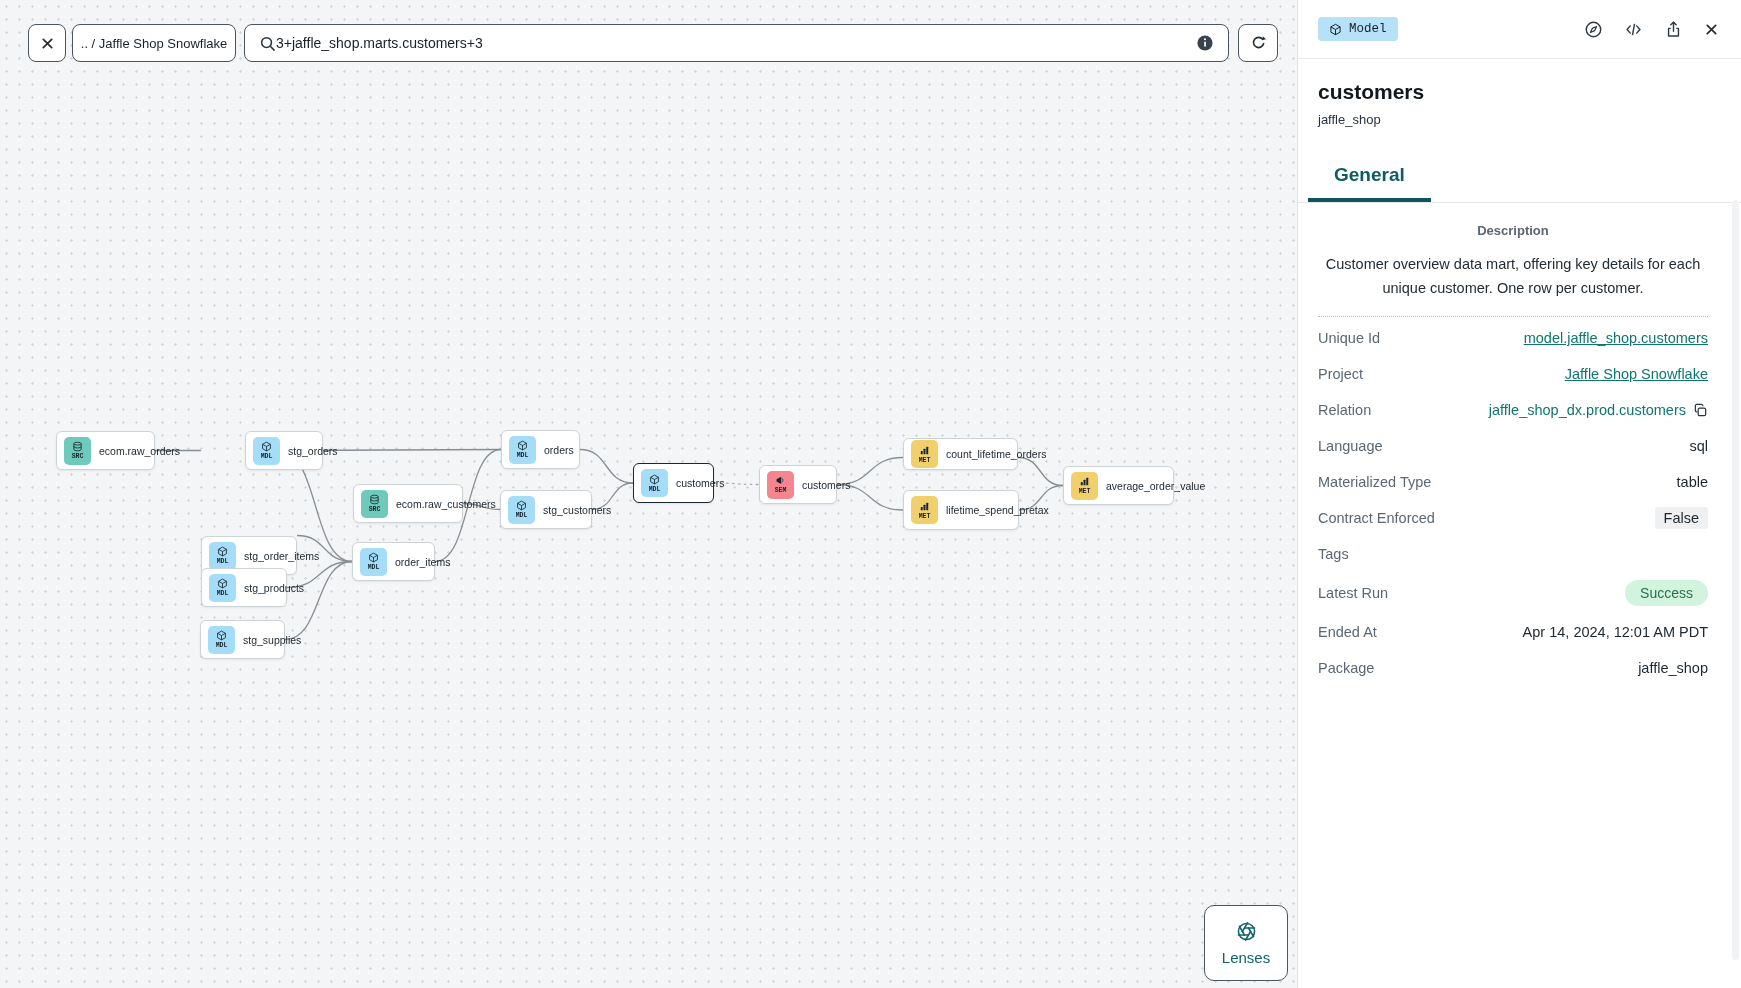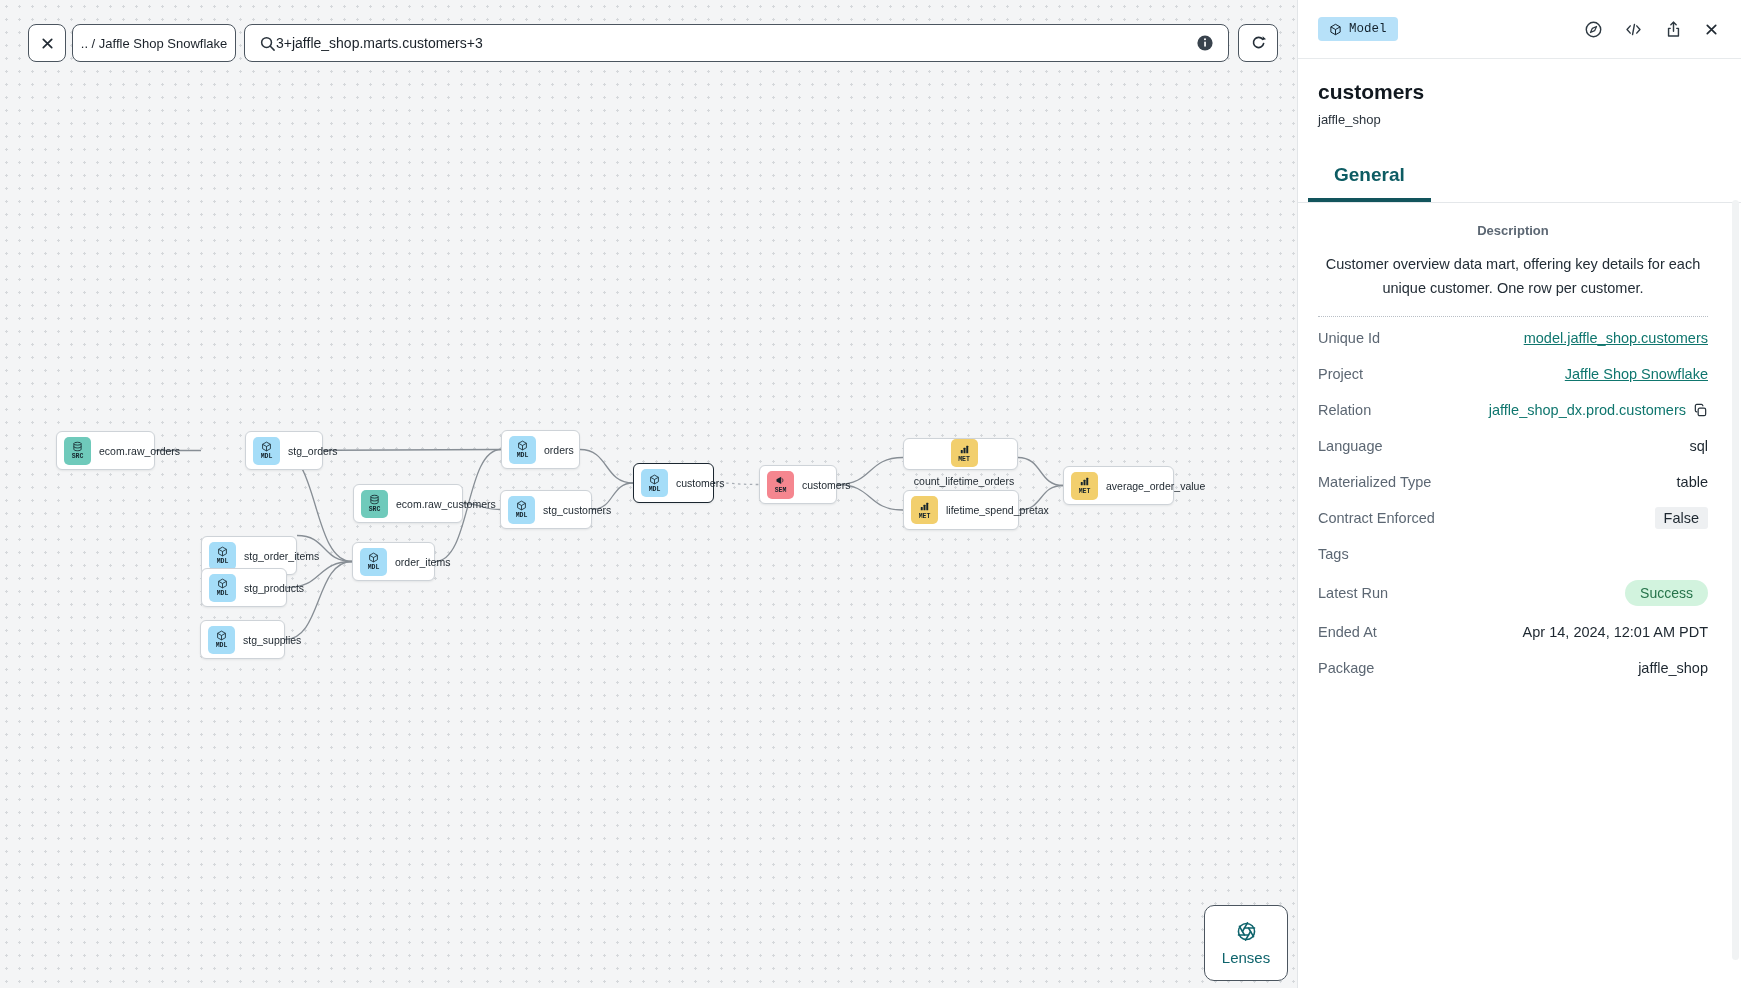--- a/index.html
+++ b/index.html
@@ -228,21 +228,21 @@
         <div class="node" style="left: 759px; top: 465px; width: 78px; height: 39px;">
           <span class="badge badge-SEM">
             <svg viewBox="0 0 16 16">
               <path d="M2.2 6.3 L9 2.4 V13.2 L2.2 9.5 Z" fill="currentColor"></path>
               <path d="M10.6 5.2 C11.9 6.3 11.9 9.2 10.6 10.3" fill="none" stroke="currentColor" stroke-width="1.2" stroke-linecap="round"></path>
             </svg>
             <span class="bt">SEM</span>
           </span>
           <span class="node-label">customers</span>
         </div>
-        <div class="node" style="left: 903px; top: 438px; width: 115px; height: 32px; flex-direction: column;">
+        <div class="node" style="left: 903px; top: 438px; width: 115px; height: 32px;">
           <span class="badge badge-MET">
             <svg viewBox="0 0 16 16" fill="currentColor">
               <rect x="2.6" y="8.6" width="2.8" height="4.9" rx="0.5"></rect>
               <rect x="6.6" y="5.6" width="2.8" height="7.9" rx="0.5"></rect>
               <rect x="10.6" y="2.6" width="2.8" height="10.9" rx="0.5"></rect>
             </svg>
             <span class="bt">MET</span>
           </span>
           <span class="node-label">count_lifetime_orders</span>
         </div>

